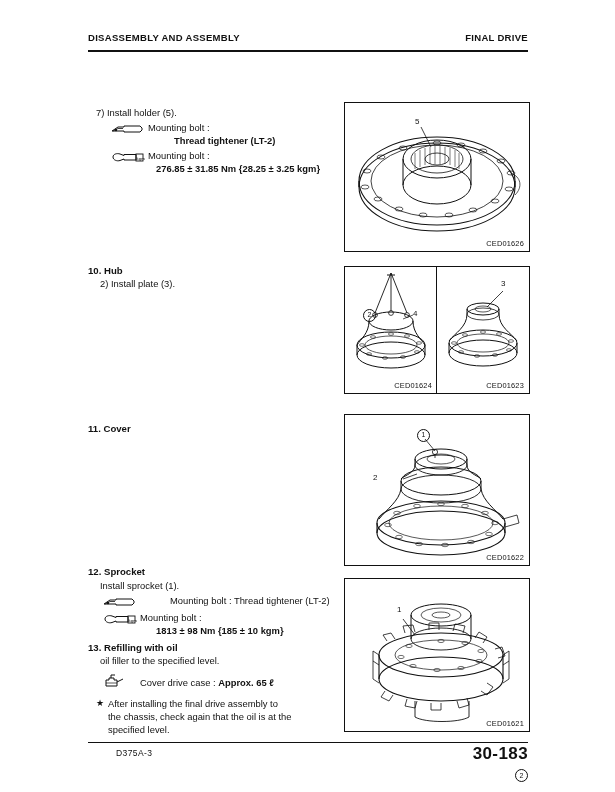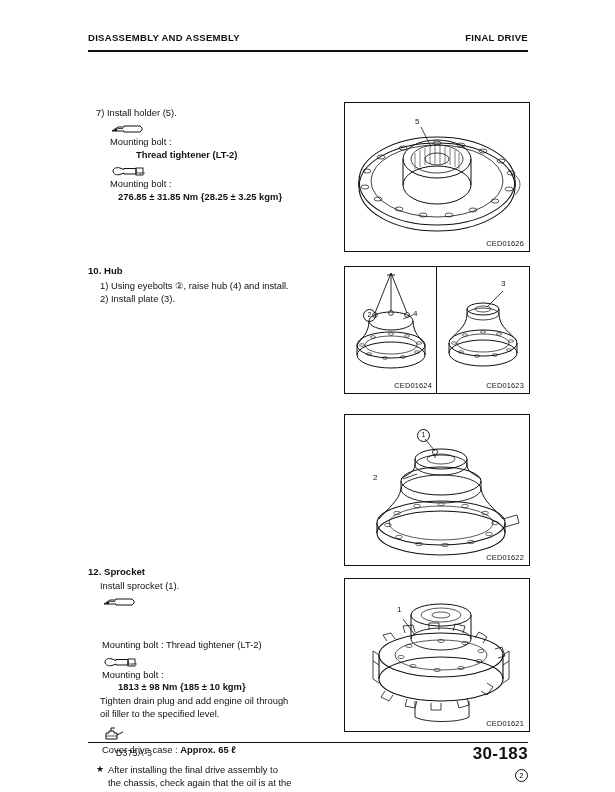--- a/index.html
+++ b/index.html
@@ -93,21 +93,20 @@
   .indent1 { padding-left: 14px; text-indent: -14px; }
   .bold { font-weight: bold; }
   .sec-title { font-weight: bold; font-size: 9.6px; }
   .nowrap { white-space: nowrap; text-align: right; }
 
   
   .toolrow {
     display: flex;
     align-items: flex-start;
     margin-top: 3px;
-    flex-direction: column;
   }
   .toolicon {
     width: 34px;
     min-width: 34px;
     height: 13px;
     margin-right: 4px;
     margin-top: 1px;
   }
   .toolicon svg { display: block; }
   .toolbody { font-size: 9.4px; line-height: 12.5px; }
@@ -186,25 +185,25 @@
         <div class="bold nowrap" style="padding-left:8px;">276.85 ± 31.85 Nm {28.25 ± 3.25 kgm}</div>
       </div>
     </div>
   </div>
 
   <div class="txtcol" style="top:264px; left:88px;">
     <div class="sec-title"></div>
   </div>
   <div class="txtcol" style="top:264px; left:88px;">
     <div class="sec-title">10. Hub</div>
-    <div class="indent1" style="padding-left:26px; text-indent:-14px; margin-top:2px;">1)  Using eyebolts ②, raise hub (4) and install.</div>
     <div class="indent1" style="padding-left:26px; text-indent:-14px;">2)  Install plate (3).</div>
   </div>
 
   <div class="txtcol" style="top:422px; left:88px;">
+    <div class="sec-title">11. Cover</div>
   </div>
 
   <div class="txtcol" style="top:565px; left:88px;">
     <div class="sec-title">12. Sprocket</div>
     <div style="padding-left:12px; margin-top:1px;">Install sprocket (1).</div>
 
     <div class="toolrow" style="margin-left:14px;gap:30px;">
       <div class="toolicon">
         <svg width="34" height="13" viewBox="0 0 34 13">
           <path d="M2 8 L8 4 L14 4 L14 3 L30 3 L32 5 L32 7 L30 9 L14 9 L14 8 Z" fill="none" stroke="#111" stroke-width="1"></path>
@@ -226,21 +225,21 @@
           <rect x="26" y="3" width="7" height="7" fill="none" stroke="#111" stroke-width="0.9"></rect>
           <text x="26.6" y="8.6" font-size="4.4" font-family="Liberation Sans, sans-serif" fill="#111">kgm</text>
         </svg>
       </div>
       <div class="toolbody">
         <div>Mounting bolt :</div>
         <div class="bold nowrap" style="padding-left:8px;margin-left:8px;">1813 ± 98 Nm {185 ± 10 kgm}</div>
       </div>
     </div>
 
-    <div style="padding-left:12px;">Tighten drain plug and add engine oil through</div>
+    <div class="sec-title" style="margin-top:4px;">13. Refilling with oil</div>
     <div style="padding-left:12px;">oil filler to the specified level.</div>
 
     <div class="toolrow" style="margin-left:14px; margin-top:6px;">
       <div class="toolicon">
         <svg width="34" height="15" viewBox="0 0 34 15">
           <path d="M4 12 L4 6 L7 6 L7 4 L12 4 L12 6 L15 6 L15 12 Z" fill="none" stroke="#111" stroke-width="1"></path>
           <path d="M9 4 L9 1 L13 1" fill="none" stroke="#111" stroke-width="1"></path>
           <path d="M15 8 L21 5" fill="none" stroke="#111" stroke-width="1"></path>
           <path d="M4 9 L15 9" fill="none" stroke="#111" stroke-width="0.7"></path>
         </svg>

